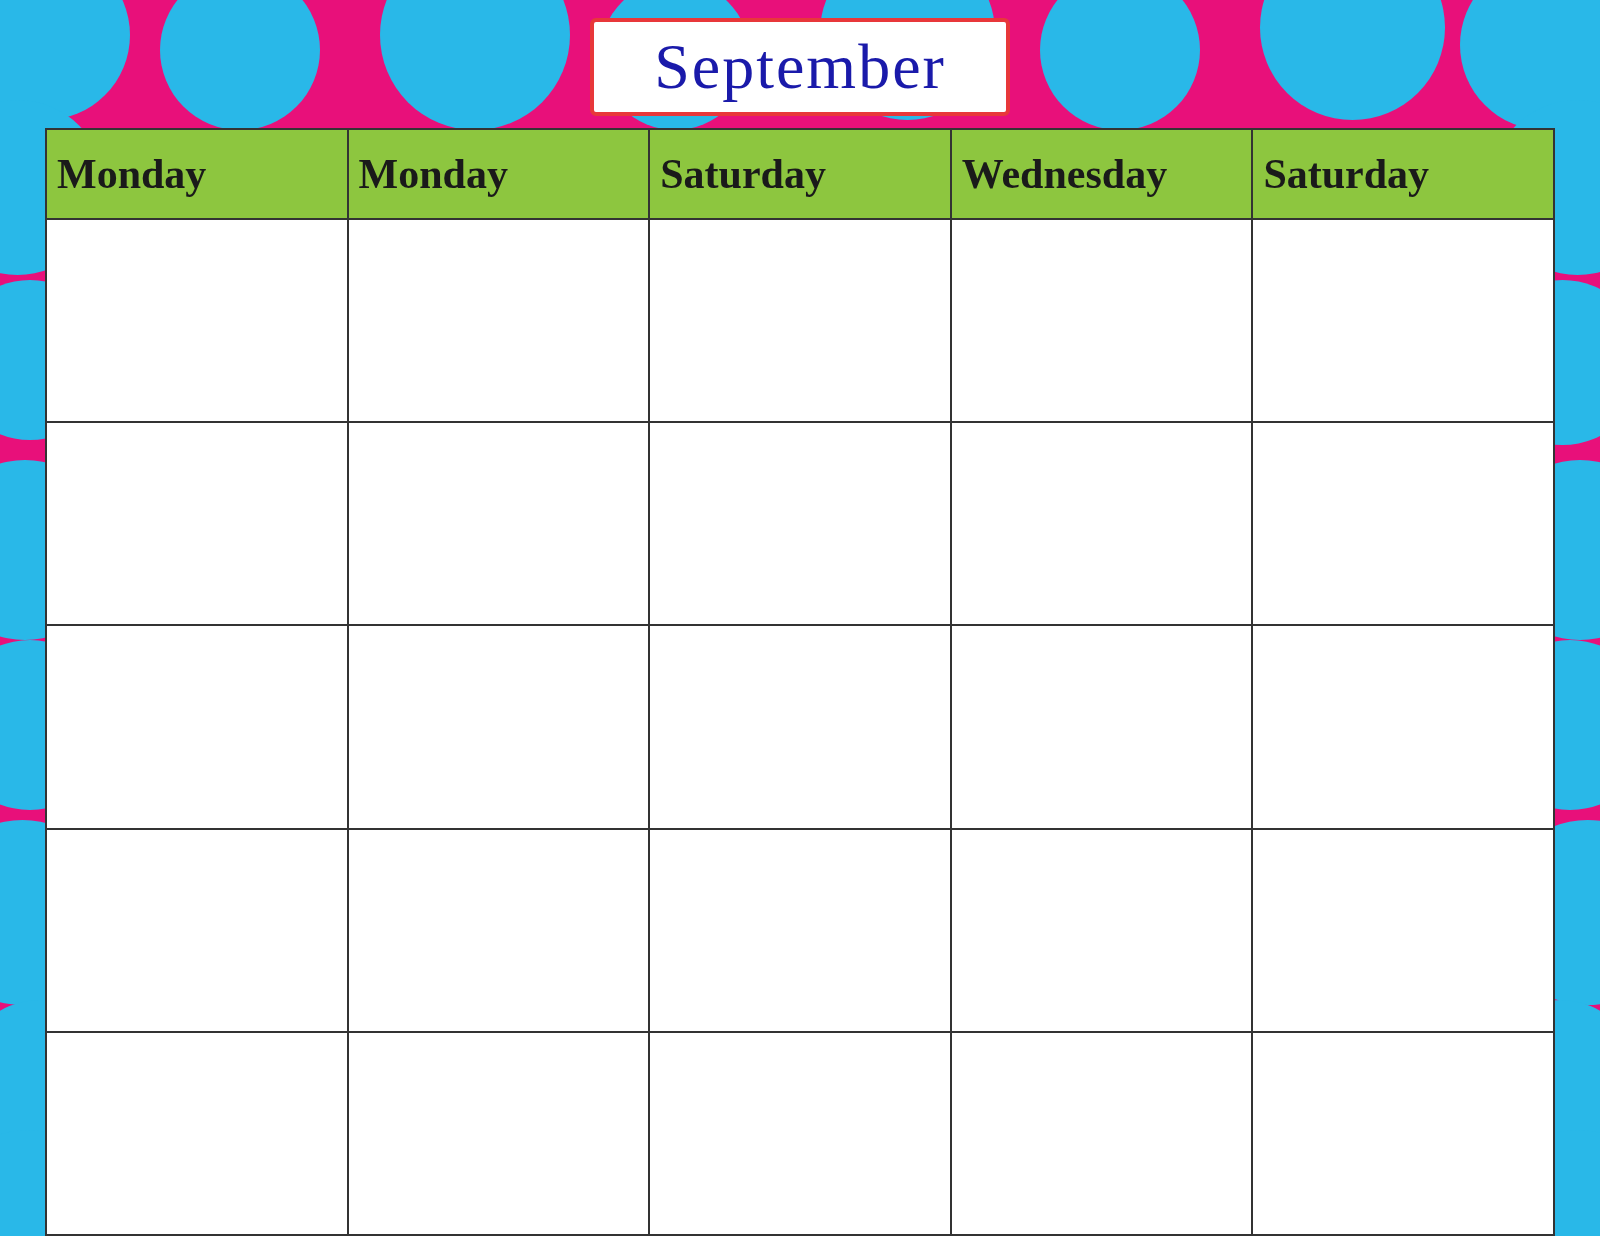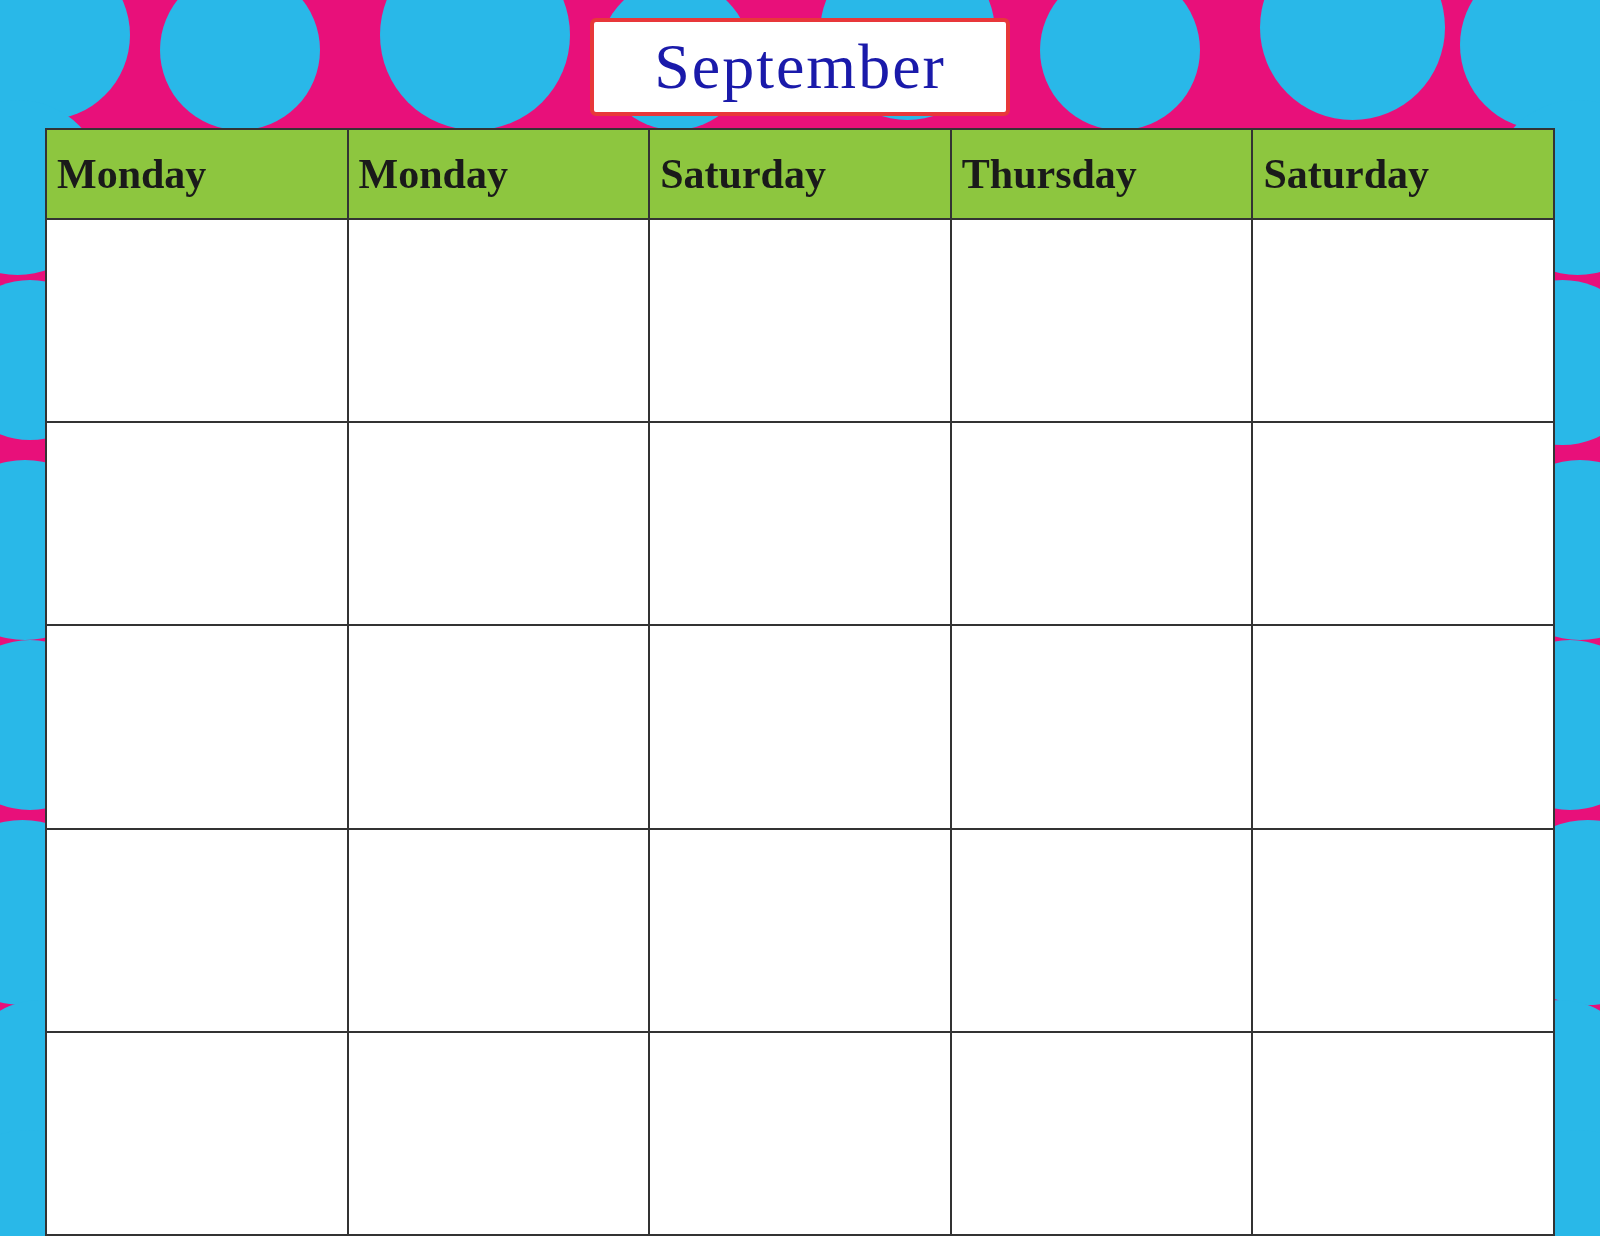--- a/index.html
+++ b/index.html
@@ -138,21 +138,21 @@
   <div class="month-title-container">
     <span class="month-title">September</span>
   </div>
 
   <table class="calendar-grid">
     <thead>
       <tr>
         <th>Monday</th>
         <th>Monday</th>
         <th>Saturday</th>
-        <th>Thursday</th>
+        <th>Wednesday</th>
         <th>Saturday</th>
       </tr>
     </thead>
     <tbody>
       <tr>
         <td></td>
         <td></td>
         <td></td>
         <td></td>
         <td></td>

